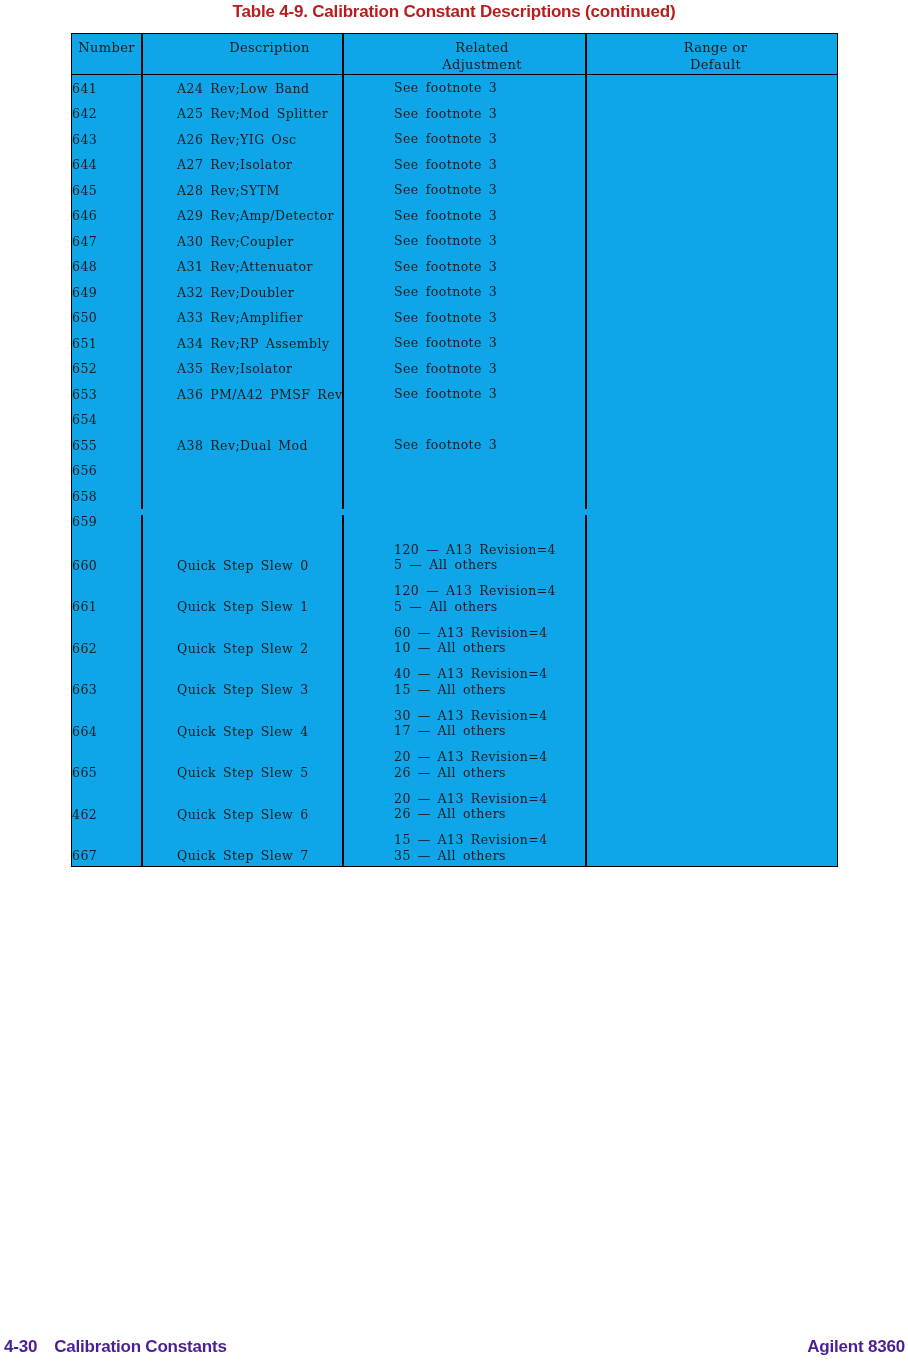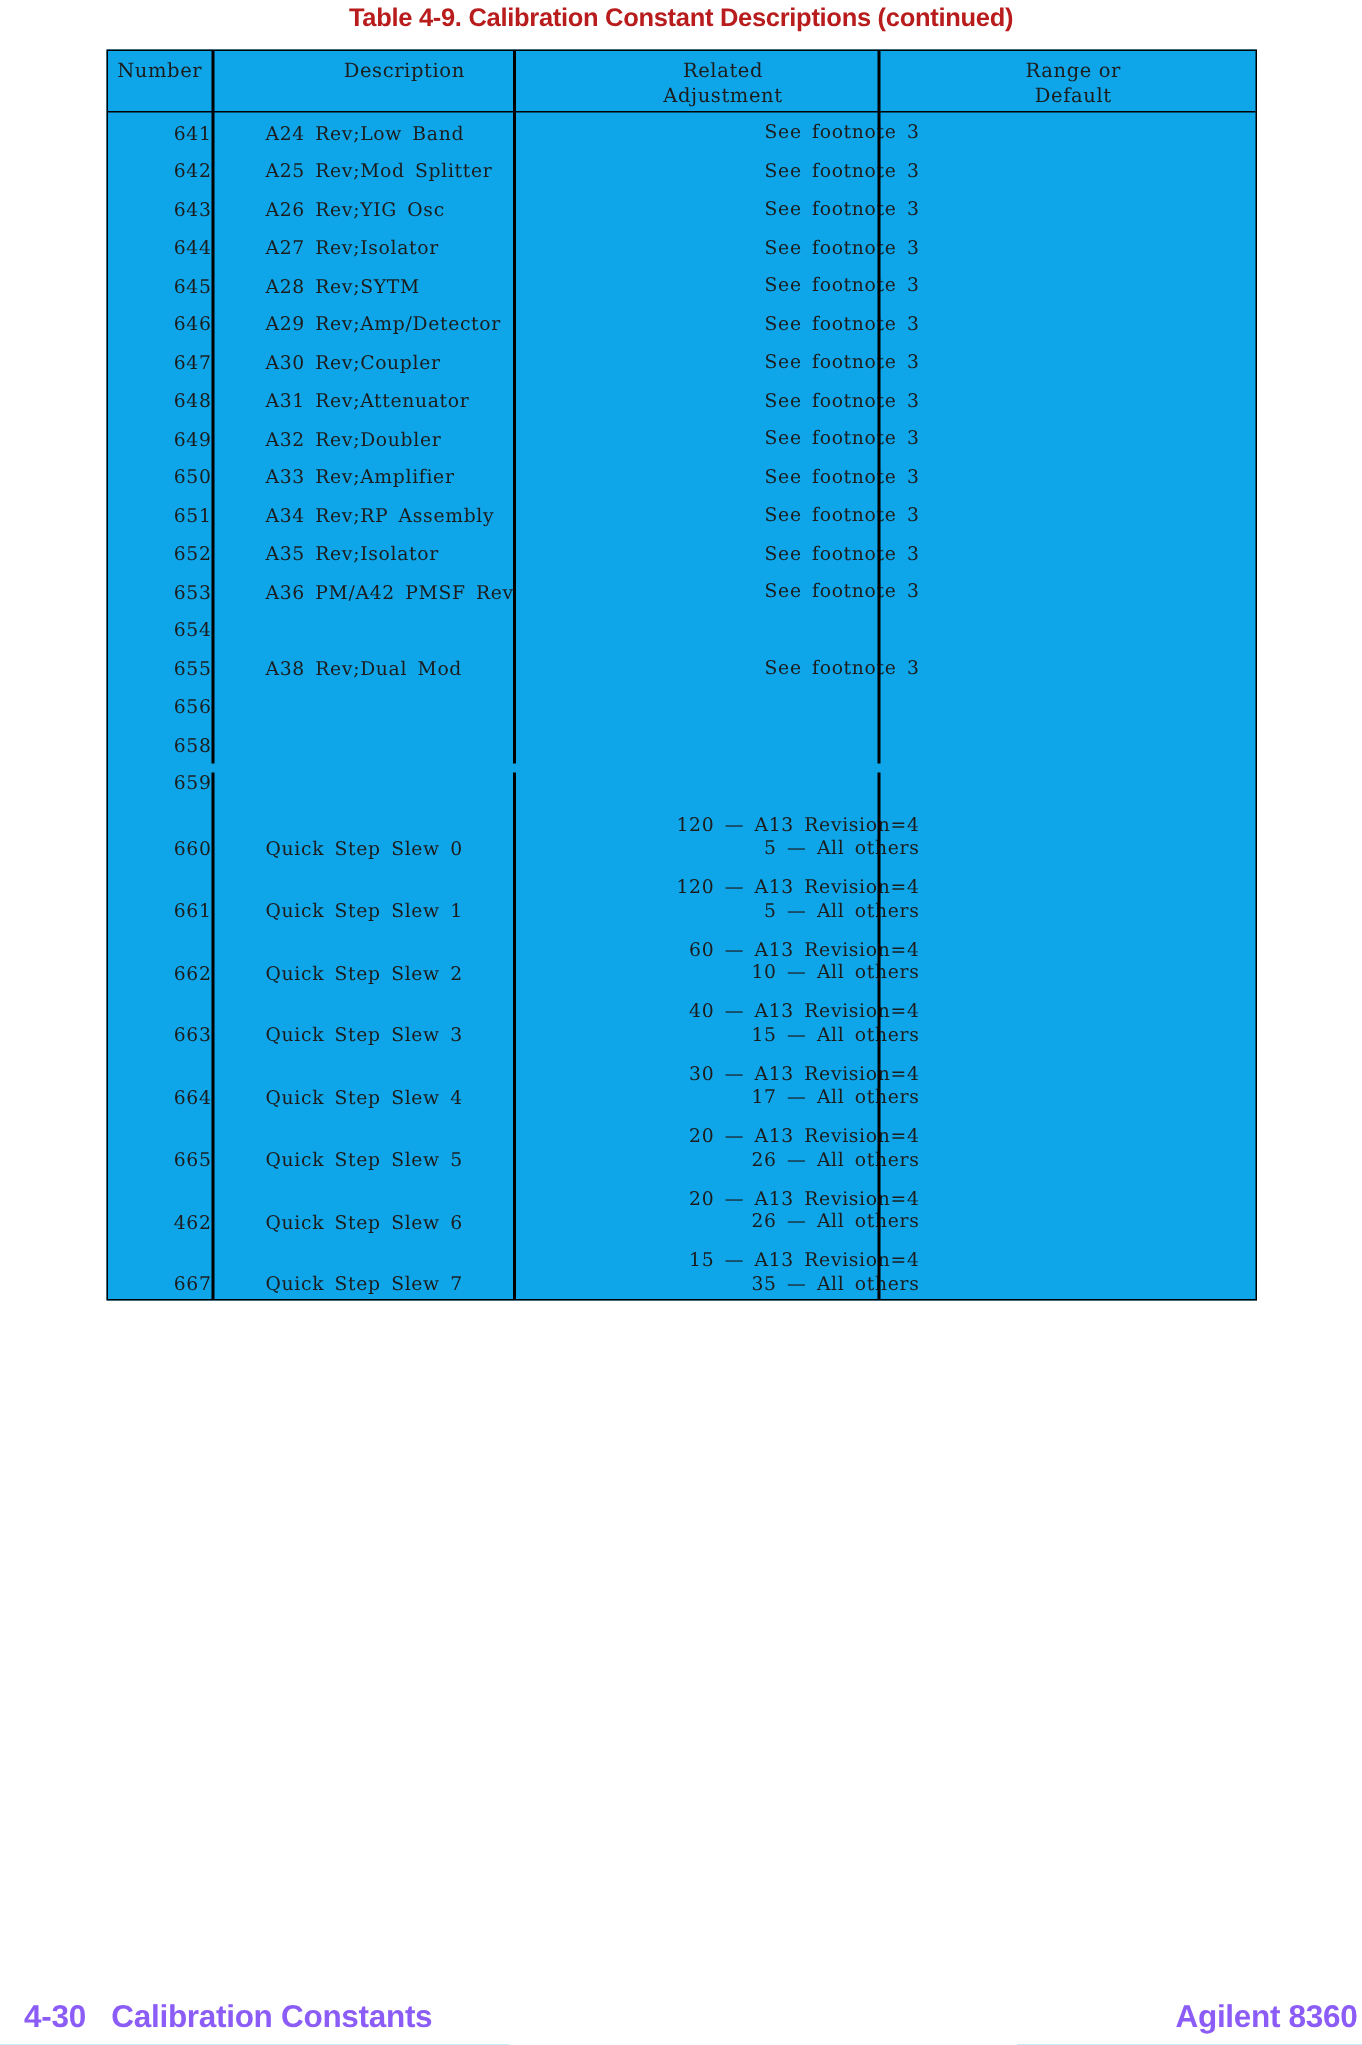--- a/index.html
+++ b/index.html
@@ -57,51 +57,51 @@
     display: flex;
     height: 25.5px;
     align-items: flex-end;
     font-size: 12.5px;
     letter-spacing: 0.45px;
     word-spacing: 2.5px;
   }
   .trow.tall { height: 41.5px; }
 
   .trow .cell { padding-bottom: 5px; }
-  .trow .c-num  { text-align: right; }
+  .trow .c-num  { text-align: left; }
   .trow .c-desc { padding-left: 8px; }
-  .trow .c-range { padding-left: 24px; text-align: right; }
+  .trow .c-range { padding-left: 24px; }
   .trow.tall .cell { padding-bottom: 3px; }
   .rl1, .rl2 { line-height: 15.5px; }
   .rl2:empty { display: none; }
 
   
   .vline {
     position: absolute;
     width: 1.5px;
     background: #000;
   }
   .seg-a { top: 0; height: 475px; }
   .seg-b { top: 481px; bottom: 0; }
   .vl-1 { left: 69px; }
   .vl-2 { left: 270px; }
   .vl-3 { left: 513px; }
 
   
   .page-footer {
     position: absolute;
     left: 0; right: 0; bottom: 6px;
-    padding: 0 3px 0 16px;
+    padding: 0 3px 0 4px;
     display: flex;
     justify-content: space-between;
     font-family: "Liberation Sans", sans-serif;
     font-weight: bold;
-    font-size: 21px;
+    font-size: 17px;
     letter-spacing: -0.2px;
-    color: #8b5cf6;
+    color: #4c1d95;
   }
   .footer-left .sep { display: inline-block; width: 17px; }
 </style>
 </head>
 <body>
 
 <div class="page-title">Table 4-9. Calibration Constant Descriptions (continued)</div>
 
 <div class="cal-table">
   <div class="thead">

